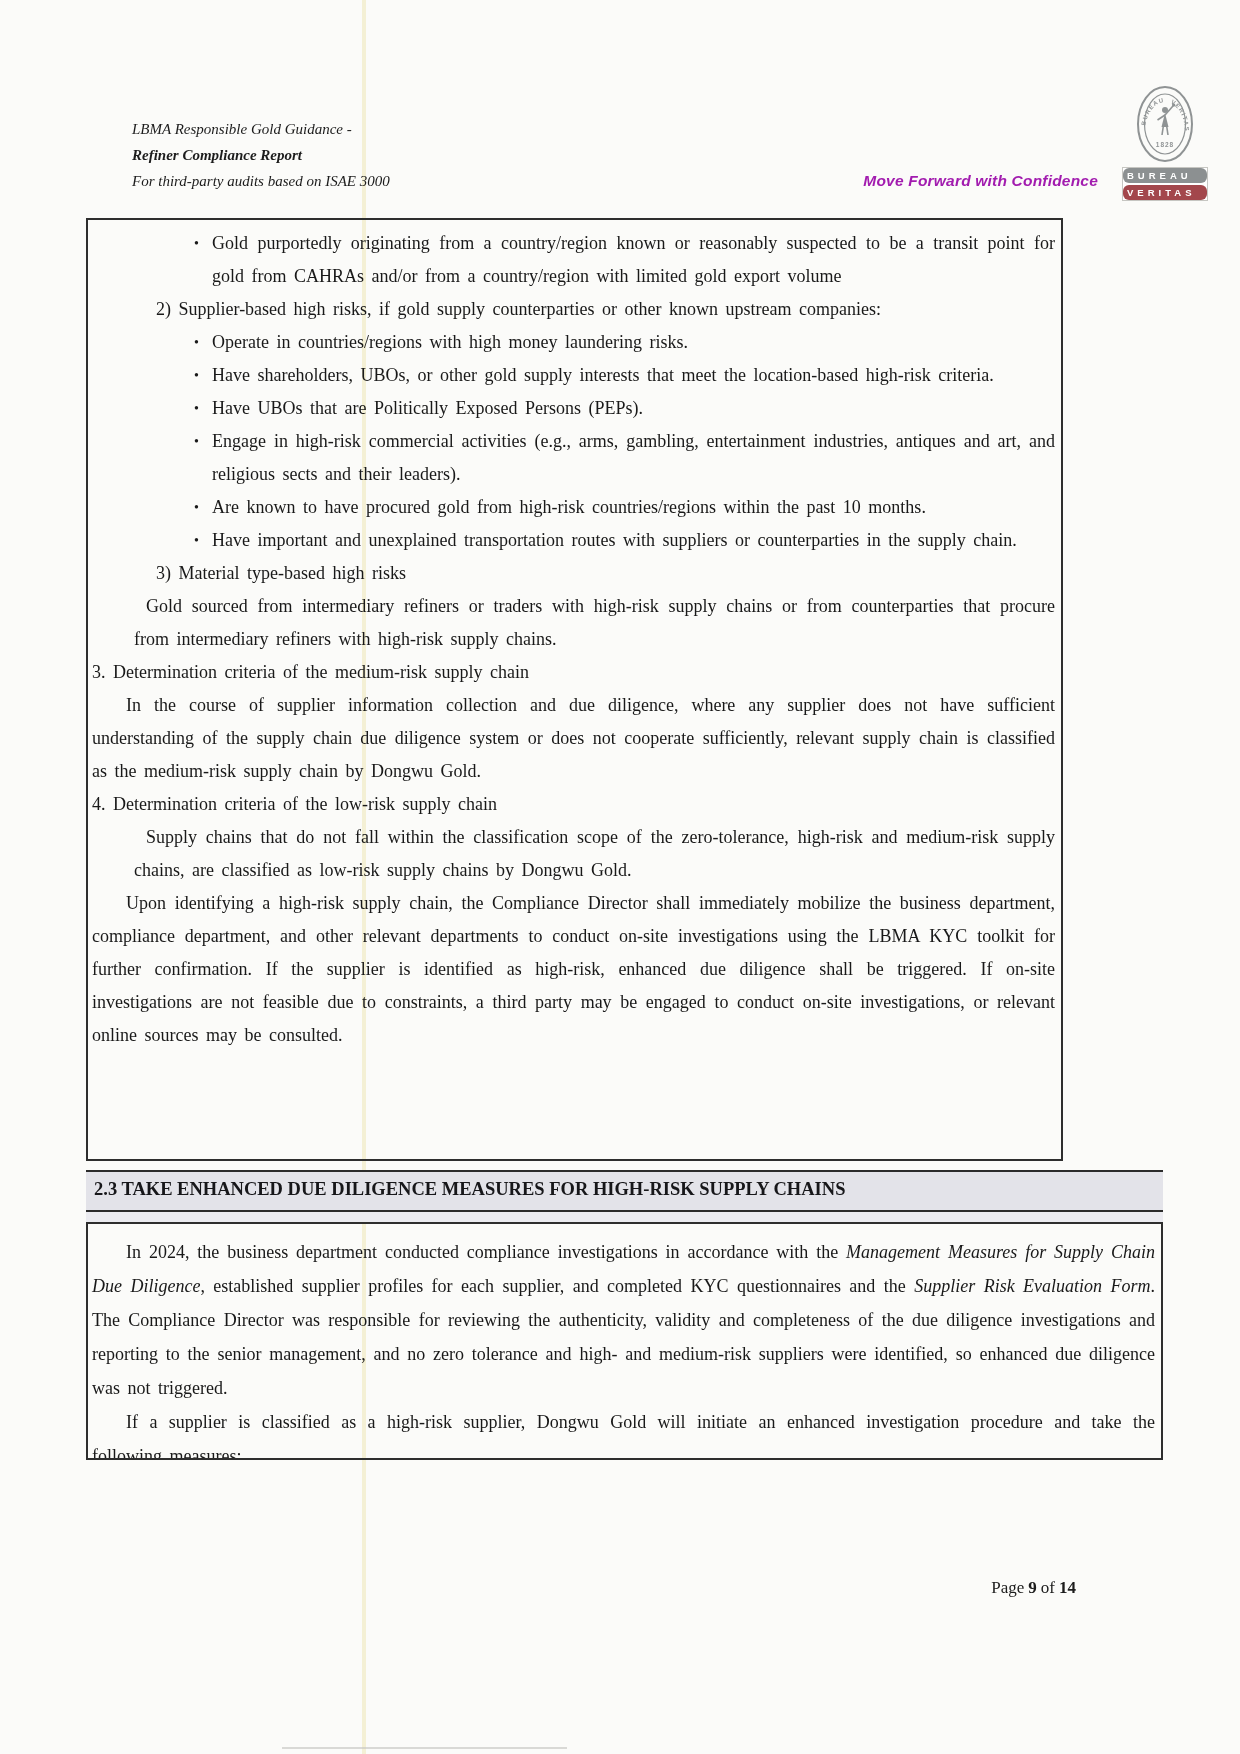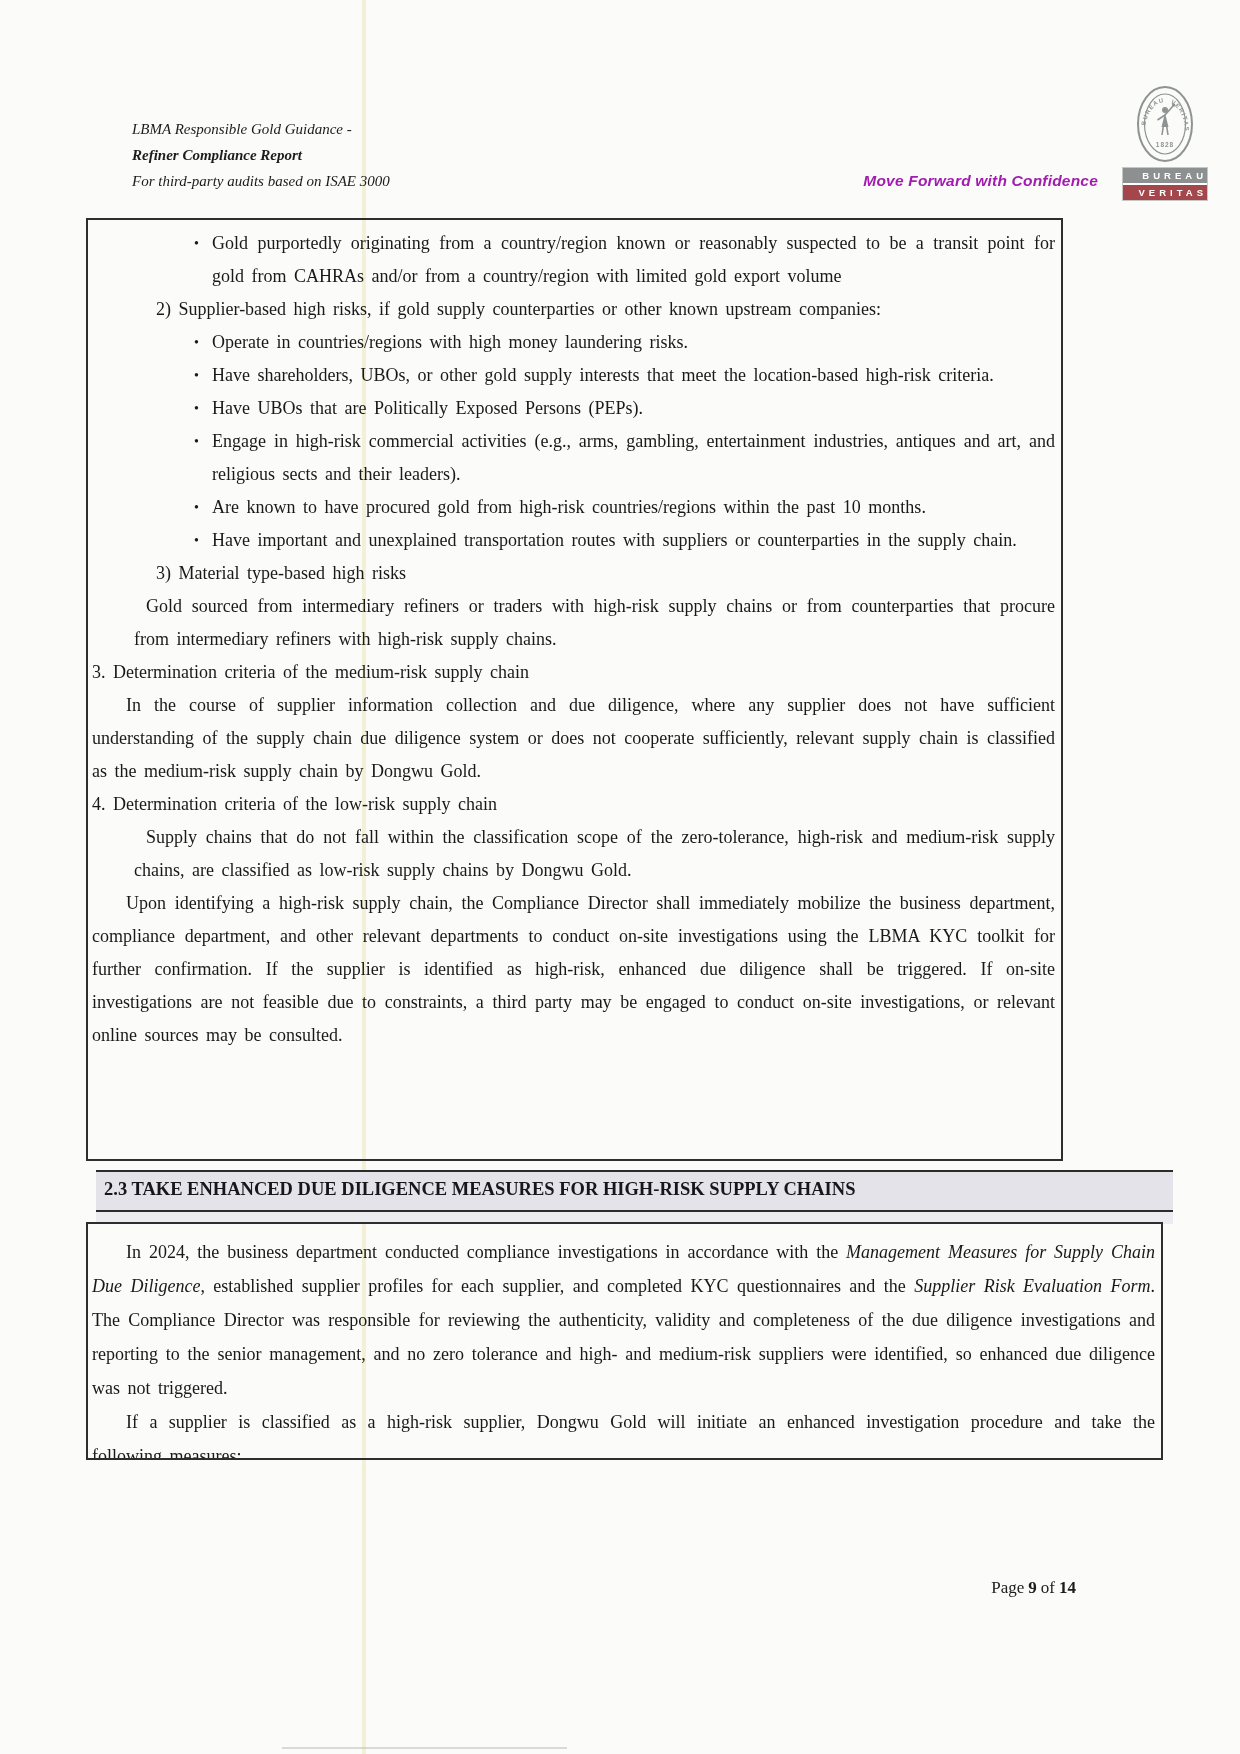--- a/index.html
+++ b/index.html
@@ -12,40 +12,40 @@
          background:#c6c6c3;opacity:.65;}
   
   .hdr-left{position:absolute;left:132px;top:116px;font-size:15px;line-height:26px;font-style:italic;}
   .hdr-left .bold{font-weight:bold;}
   .tagline{position:absolute;right:142px;top:172px;font-family:"Liberation Sans",sans-serif;
          font-style:italic;font-weight:bold;font-size:15.5px;color:#a21caf;letter-spacing:.2px;}
   .logo{position:absolute;left:1122px;top:84px;width:86px;text-align:center;}
   .logo svg{display:block;margin:0 auto;}
   .logo-boxes{margin-top:3px;border:1px solid #c6c6c2;background:#fff;}
   .lbox{height:15px;line-height:15px;color:#fff;font-family:"Liberation Sans",sans-serif;
-        font-size:9.5px;font-weight:bold;letter-spacing:4px;text-indent:4px;text-align:right;}
+        font-size:9.5px;font-weight:bold;letter-spacing:4px;text-indent:4px;text-align:left;border-radius:6px;}
   .lbox.bureau{background:#8c9091;margin-bottom:2px;}
   .lbox.veritas{background:#a3474c;}
   
   .box1{position:absolute;left:86px;top:218px;width:977px;height:943px;
         border:2px solid #2e2e2e;box-sizing:border-box;padding:7px 6px 0 4px;}
   .box2{position:absolute;left:86px;top:1222px;width:1077px;height:238px;
         border:2px solid #2e2e2e;box-sizing:border-box;padding:11px 6px 0 4px;overflow:hidden;}
   .ln{font-size:18px;line-height:33px;text-align:justify;word-spacing:3px;color:#191919;}
   .box2 .ln{line-height:34px;}
   .ln .it{font-style:italic;}
   .heading{text-align:left;}
   .num{margin-left:64px;text-align:left;}
   .bullet{margin-left:100px;padding-left:20px;position:relative;}
   .bullet::before{content:"\2022";position:absolute;left:2px;top:0;font-size:14px;}
   .para{text-indent:34px;}
   .para-ind{margin-left:42px;text-indent:12px;}
   .item-a{margin-left:36px;text-align:left;}
   
-  .bar{position:absolute;left:96px;top:1170px;width:1077px;box-sizing:border-box;}
+  .bar{position:absolute;left:86px;top:1170px;width:1077px;box-sizing:border-box;}
   .bar-band{border-top:2px solid #2b2b2b;border-bottom:2px solid #2b2b2b;background:#e3e3e9;
         height:38px;line-height:35px;font-weight:bold;font-size:18.5px;padding-left:8px;
         color:#17171a;white-space:nowrap;overflow:hidden;}
   .bar-strip{height:12px;background:#ebebf0;}
   
   .footer{position:absolute;right:160px;top:1578px;font-size:17px;}
   .footer span{margin-right:4px;}
   .footer .bold{font-weight:bold;}
 </style>
 </head>

